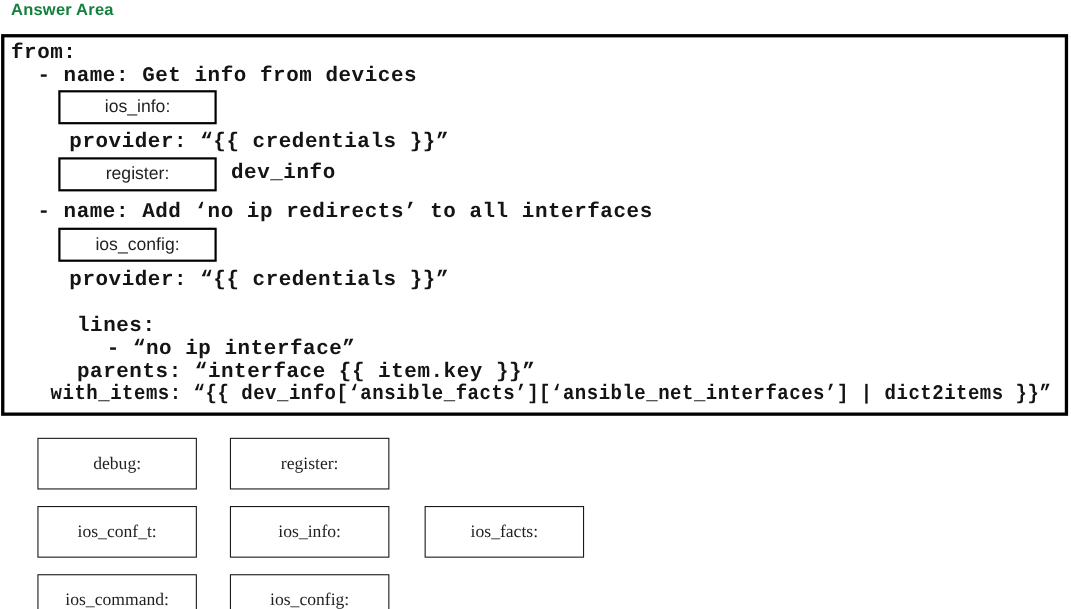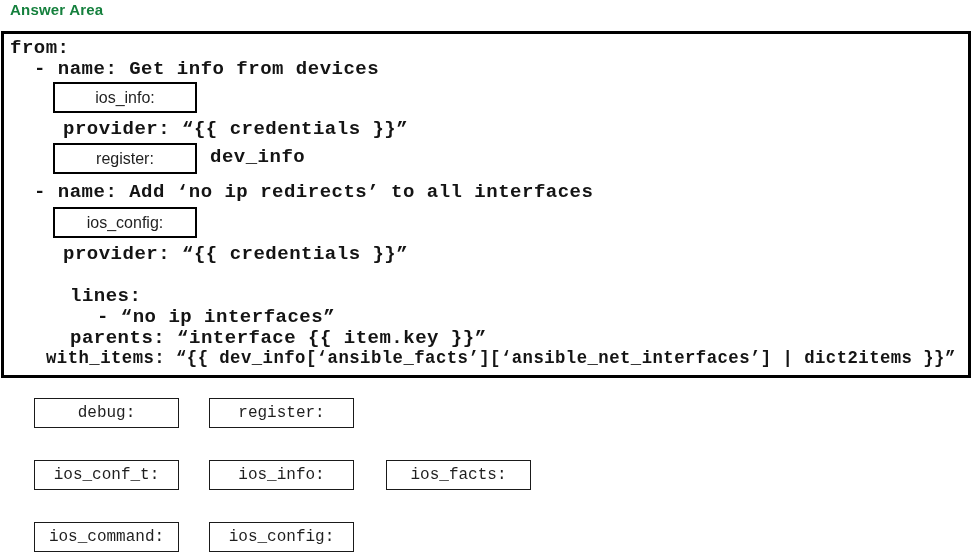--- a/index.html
+++ b/index.html
@@ -67,28 +67,28 @@
     font-family: "Liberation Sans", sans-serif;
     font-size: 16px;
     color: #1f1f1f;
   }
   .s-ios-info   { left: 53px; top: 82px; }
   .s-register   { left: 53px; top: 143px; }
   .s-ios-config { left: 53px; top: 207px; }
   .option {
     position: absolute;
     width: 145px;
-    height: 30px;
+    height: 47px;
     border: 1.5px solid #1a1a1a;
     box-sizing: border-box;
     background: #ffffff;
     display: flex;
     align-items: center;
     justify-content: center;
-    font-family: Liberation Mono, monospace;
+    font-family: Liberation Serif, serif;
     font-size: 16px;
     color: #1f1f1f;
     cursor: pointer;
   }
   .o-r1c1 { left: 34px;  top: 398px; }
   .o-r1c2 { left: 209px; top: 398px; }
   .o-r1c3 { left: 386px; top: 398px; }
   .o-r2c1 { left: 34px;  top: 460px; }
   .o-r2c2 { left: 209px; top: 460px; }
   .o-r2c3 { left: 386px; top: 460px; }
@@ -119,21 +119,21 @@
   <div class="code c-devinfo">dev_info</div>
 
   <div class="code c-name2">- name: Add ‘no ip redirects’ to all interfaces</div>
 
   <div class="slot s-ios-config">
     <span>ios_config:</span>
   </div>
 
   <div class="code c-provider2">provider: “{{ credentials }}”</div>
   <div class="code c-lineskey">lines:</div>
-  <div class="code c-noip">- “no ip interfaces”</div>
+  <div class="code c-noip">- “no ip interface”</div>
   <div class="code c-parents">parents: “interface {{ item.key }}”</div>
   <div class="code c-withitems">with_items: “{{ dev_info[‘ansible_facts’][‘ansible_net_interfaces’] | dict2items }}”</div>
 
   <div class="option o-r1c1">
     <span>debug:</span>
   </div>
   <div class="option o-r1c2">
     <span>register:</span>
   </div>
   <div class="option o-r2c1">

